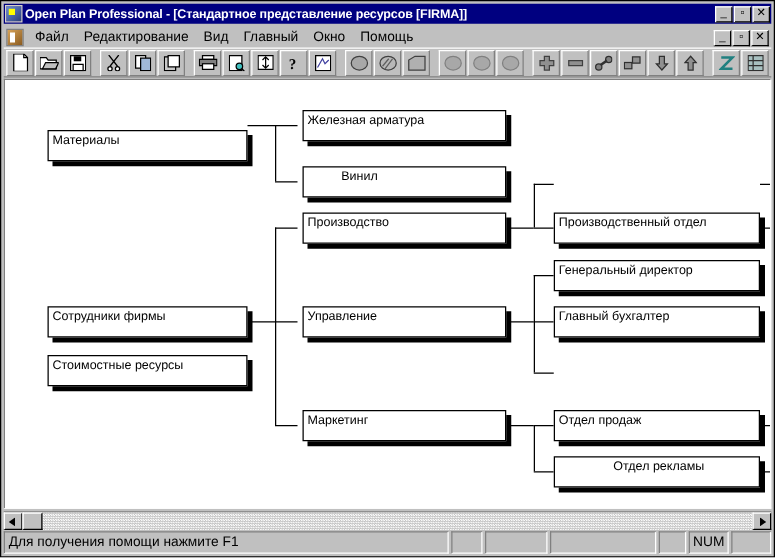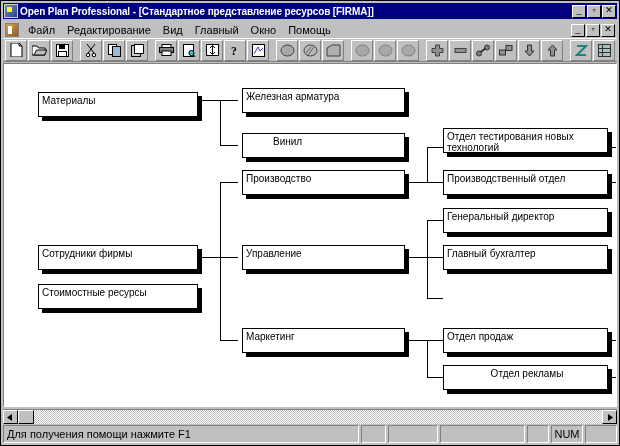--- a/index.html
+++ b/index.html
@@ -443,38 +443,36 @@
       <div class="conn h" style="left:401px; top:276px; width:22px;"></div>
       <div class="conn v" style="left:423px; top:276px; height:37px;"></div>
       <div class="conn h" style="left:423px; top:276px; width:16px;"></div>
       <div class="conn h" style="left:423px; top:313px; width:16px;"></div>
 
       <div class="conn h" style="left:604px; top:83px; width:12px;"></div>
       <div class="conn h" style="left:604px; top:118px; width:12px;"></div>
       <div class="conn h" style="left:604px; top:276px; width:12px;"></div>
       <div class="conn h" style="left:604px; top:313px; width:12px;"></div>
 
-      <div class="node" style="left:34px; top:28px; width:160px; height:25px;">Материалы</div>
+      <div class="node" style="left:34px; top:40px; width:160px; height:25px;">Материалы</div>
 
       <div class="node" style="left:34px; top:181px; width:160px; height:25px;">Сотрудники фирмы</div>
 
       <div class="node" style="left:34px; top:220px; width:160px; height:25px;">Стоимостные ресурсы</div>
 
       <div class="node" style="left:238px; top:24px; width:163px; height:25px;">Железная арматура</div>
 
       <div class="node" style="left:238px; top:69px; width:163px; height:25px;padding-left:30px;">Винил</div>
 
       <div class="node" style="left:238px; top:106px; width:163px; height:25px;">Производство</div>
 
       <div class="node" style="left:238px; top:181px; width:163px; height:25px;">Управление</div>
 
       <div class="node" style="left:238px; top:264px; width:163px; height:25px;">Маркетинг</div>
 
-      <div class="node" style="left:439px; top:64px; width:165px; height:25px;">Отдел тестирования новых
-технологий</div>
 
       <div class="node" style="left:439px; top:106px; width:165px; height:25px;">Производственный отдел</div>
 
       <div class="node" style="left:439px; top:144px; width:165px; height:25px;">Генеральный директор</div>
 
       <div class="node" style="left:439px; top:181px; width:165px; height:25px;">Главный бухгалтер</div>
 
 
       <div class="node" style="left:439px; top:264px; width:165px; height:25px;">Отдел продаж</div>
 

